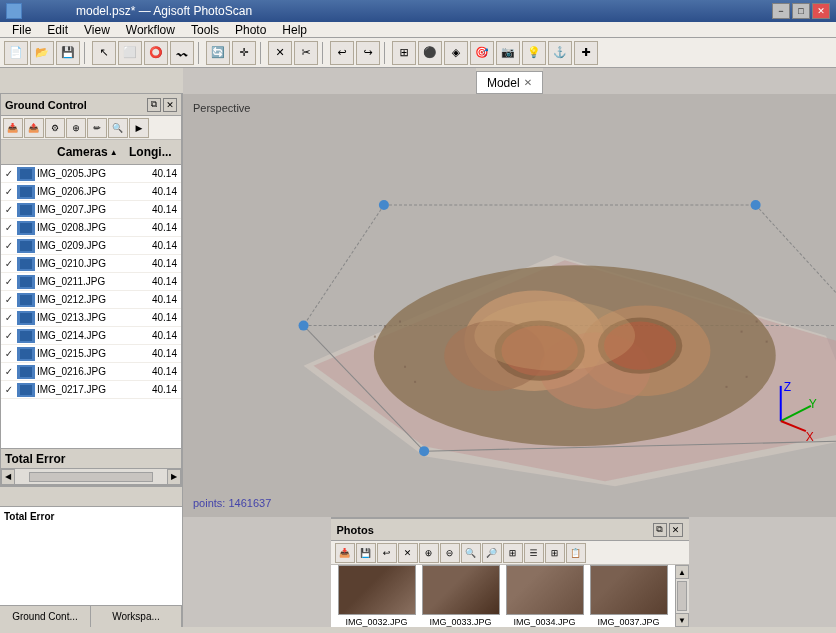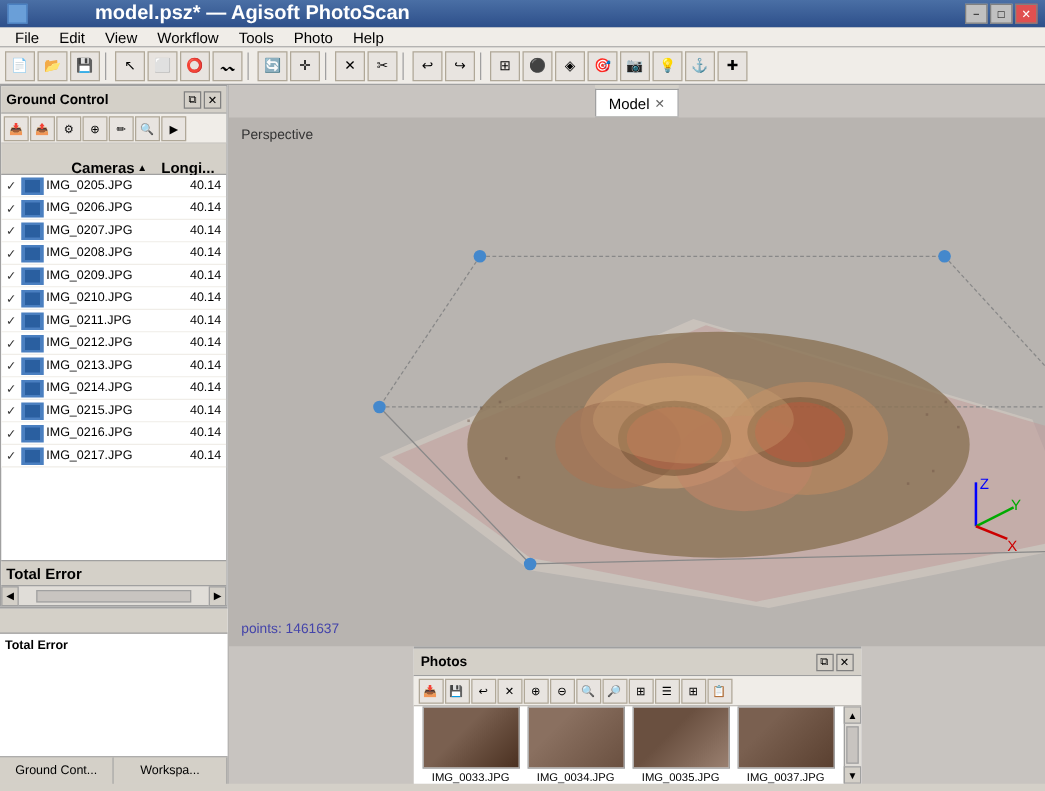--- a/index.html
+++ b/index.html
@@ -10,21 +10,21 @@
       background: linear-gradient(to bottom, #4a6fa5, #2d4f8a);
       height: 22px;
       display: flex;
       align-items: center;
       justify-content: space-between;
       padding: 0 6px;
       color: white;
     }
     .title-bar-left { display: flex; align-items: center; gap: 6px; }
     .title-bar-icon { width: 16px; height: 16px; background: #6a9fd8; border: 1px solid #4a7fc0; }
-    .title-bar-title { font-size: 16px; font-weight: bold; padding-left: 48px; }
+    .title-bar-title { font-size: 12px; font-weight: normal; padding-left: 48px; }
     .title-bar-buttons { display: flex; gap: 2px; }
     .title-btn {
       width: 18px; height: 16px; background: #c0c0c0; border: 1px solid #808080;
       display: flex; align-items: center; justify-content: center; font-size: 9px;
       cursor: pointer; color: #000;
     }
     .title-btn.close { background: #e05050; color: white; }
 
     
     .menu-bar {
@@ -67,20 +67,21 @@
     }
 
     
     .left-panel {
       width: 183px;
       background: #e8e4e0;
       border-right: 1px solid #a0a0a0;
       display: flex;
       flex-direction: column;
       flex-shrink: 0;
+      margin-top: 25px;
     }
 
     
     .gc-panel {
       border: 1px solid #a0a0a0;
       background: white;
       margin: 0;
       flex: 1;
       display: flex;
       flex-direction: column;
@@ -123,21 +124,21 @@
     .camera-list {
       flex: 1;
       overflow-y: auto;
       overflow-x: hidden;
     }
     .list-header {
       display: flex;
       background: #d4d0c8;
       border-bottom: 1px solid #a0a0a0;
       height: 20px;
-      align-items: flex-start;
+      align-items: center;
       padding: 12px 2px;
     }
     .list-header-cell {
       font-weight: bold;
       font-size: 10px;
       display: flex;
       align-items: center;
       gap: 2px;
     }
     .list-header-cell .sort-arrow { font-size: 8px; }
@@ -657,30 +658,30 @@
         <div class="gc-tb-btn">🔍</div>
         <div class="gc-tb-btn">🔎</div>
         <div class="gc-tb-btn">⊞</div>
         <div class="gc-tb-btn">☰</div>
         <div class="gc-tb-btn">⊞</div>
         <div class="gc-tb-btn">📋</div>
       </div>
       <div style="display:flex; flex:1; overflow:hidden;">
         <div class="photos-content" id="photos-content">
             <div class="photo-item">
+    <div class="photo-thumb thumb-0032"></div>
+    <span class="photo-label">IMG_0032.JPG</span>
+  </div>
+            <div class="photo-item">
     <div class="photo-thumb thumb-0033"></div>
     <span class="photo-label">IMG_0033.JPG</span>
   </div>
             <div class="photo-item">
     <div class="photo-thumb thumb-0034"></div>
     <span class="photo-label">IMG_0034.JPG</span>
-  </div>
-            <div class="photo-item">
-    <div class="photo-thumb thumb-0035"></div>
-    <span class="photo-label">IMG_0035.JPG</span>
   </div>
             <div class="photo-item">
     <div class="photo-thumb thumb-0037"></div>
     <span class="photo-label">IMG_0037.JPG</span>
   </div>
           </div>
         <div class="photos-scrollbar">
           <div class="photos-sb-btn">▲</div>
           <div class="photos-sb-track"></div>
           <div class="photos-sb-btn">▼</div>

